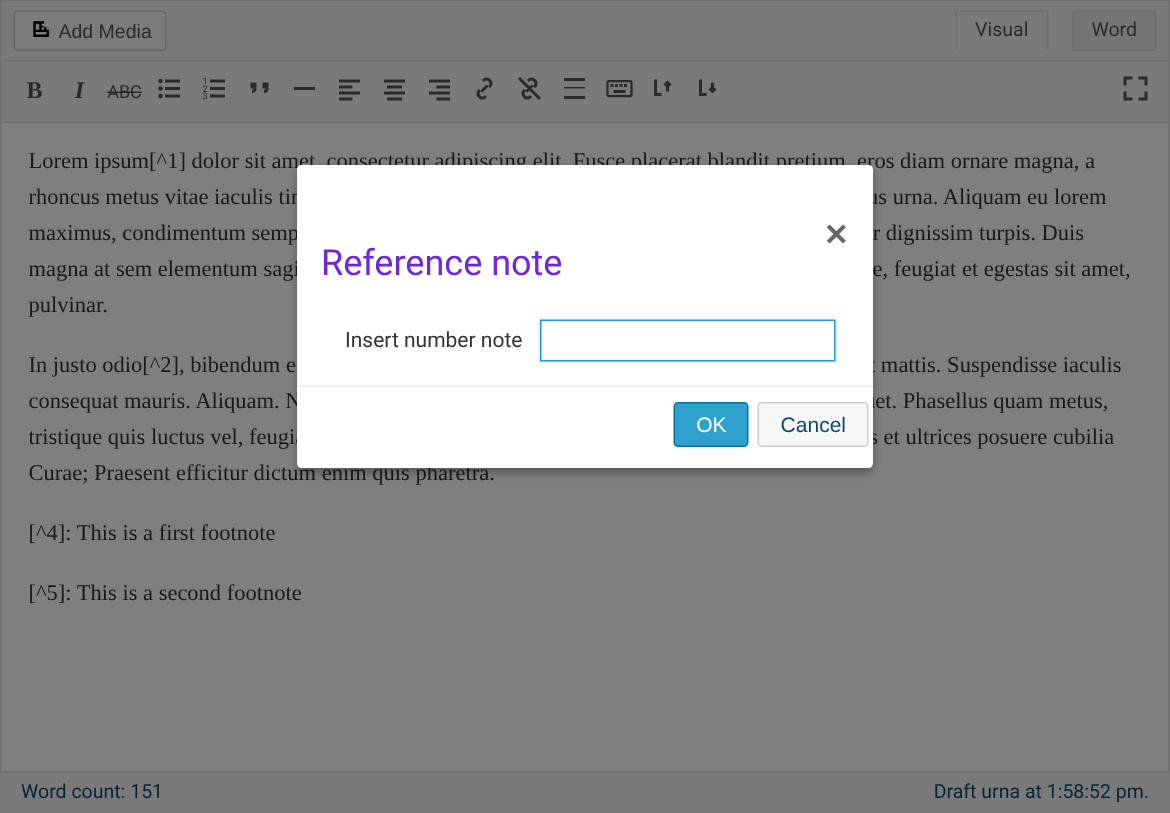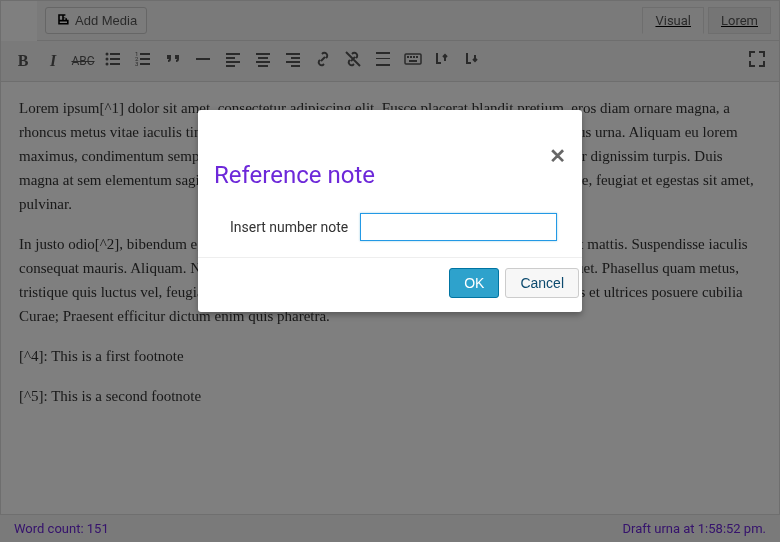--- a/index.html
+++ b/index.html
@@ -1,38 +1,38 @@
 <!DOCTYPE html>
 <html><head>
 <meta charset="utf-8">
 <style>
 * { box-sizing: border-box; margin: 0; padding: 0; }
 body { font-family: -apple-system, BlinkMacSystemFont, "Segoe UI", Roboto, sans-serif; width: 780px; height: 542px; background: #fff; position: relative; overflow: hidden; }
 
 .editor-wrap { width: 100%; height: 100%; border: 1px solid #ddd; background: #fff; }
 
-.topbar { display: flex; align-items: center; justify-content: space-between; padding: 6px 8px; background: #f5f5f5; border-bottom: 1px solid #ddd; margin-left: 36px; }
+.topbar { display: flex; align-items: center; justify-content: space-between; padding: 6px 8px; background: #f5f5f5; border-bottom: 1px solid #ddd; }
 .add-media-btn { display: inline-flex; align-items: center; gap: 4px; background: #f7f7f7; border: 1px solid #ccc; padding: 3px 9px; font-size: 13px; color: #555; cursor: pointer; border-radius: 3px; }
 .add-media-btn svg { width: 16px; height: 16px; }
-.tab-group { display: flex; gap: 4px; text-decoration: underline; }
+.tab-group { display: flex; gap: 16px; }
 .tab { background: #ebebeb; border: 1px solid #ddd; padding: 5px 12px; font-size: 13px; color: #555; cursor: pointer; }
 .tab.active { background: #f5f5f5; border-bottom-color: #f5f5f5; }
 
 .toolbar { display: flex; align-items: center; justify-content: space-between; padding: 6px 8px; background: #f5f5f5; border-bottom: 1px solid #ddd; }
 .toolbar-left { display: flex; gap: 2px; flex-wrap: wrap; }
 .tbtn { width: 28px; height: 28px; display: inline-flex; align-items: center; justify-content: center; cursor: pointer; border-radius: 2px; color: #555; }
 .tbtn svg { width: 20px; height: 20px; fill: currentColor; }
 .tbtn .bold { font-weight: 900; font-size: 16px; font-family: Georgia, serif; }
 .tbtn .italic { font-style: italic; font-size: 16px; font-family: Georgia, serif; font-weight: bold; }
 .tbtn .strike { text-decoration: line-through; font-size: 12px; font-weight: normal; }
 
 .content { padding: 14px 18px; font-family: Georgia, "Times New Roman", serif; font-size: 15px; line-height: 1.6; color: #333; height: 410px; overflow-y: auto; }
 .content p { margin-bottom: 16px; }
 
-.statusbar { display: flex; justify-content: space-between; padding: 6px 14px; background: #f5f5f5; border-top: 1px solid #dedede; font-size: 13px; color: #6d28d9; position: absolute; bottom: 0; left: 0; right: 0; }
+.statusbar { display: flex; justify-content: space-between; padding: 6px 14px; background: #f5f5f5; border-top: 1px solid #dedede; font-size: 13px; color: #0c4a6e; position: absolute; bottom: 0; left: 0; right: 0; }
 
 .overlay { position: absolute; inset: 0; background: rgba(0,0,0,0.5); display: flex; align-items: flex-start; justify-content: center; padding-top: 110px; }
 .dialog { width: 384px; background: #fff; border-radius: 3px; box-shadow: 0 3px 6px rgba(0,0,0,0.3); }
 .dialog-header { display: flex; justify-content: space-between; align-items: center; padding: 12px 16px; }
 .dialog-title { font-size: 24px; font-weight: normal; color: #6d28d9; margin-top: 39px; }
 .dialog-close { font-size: 20px; color: #666; cursor: pointer; font-weight: bold; line-height: 1; }
 .dialog-body { padding: 12px 32px 16px; display: flex; align-items: center; gap: 12px; }
 .dialog-label { font-size: 14px; color: #333; flex: 0 0 auto; }
 .dialog-input { flex: 1; border: 1px solid #2399e5; padding: 5px 7px; font-size: 14px; outline: none; box-shadow: 0 0 2px rgba(30,140,190,0.4); }
 .dialog-footer { display: flex; justify-content: flex-end; gap: 6px; padding: 10px 3px 14px; border-top: 1px solid #eee; }
@@ -47,21 +47,21 @@
     <button class="add-media-btn">
       <span>
         <svg viewBox="0 0 20 20">
             <path d="M13 11V4H4v13h13v-6h-4zm-2-5h2v2h-2V6zM6 6h3v5H6V6zm9 9H6v-2h9v2zm0-4h-4V9h4v2z"></path>
           </svg>
       </span>
       <span>Add Media</span>
     </button>
     <div class="tab-group">
       <div class="tab active">Visual</div>
-      <div class="tab">Lorem</div>
+      <div class="tab">Word</div>
     </div>
   </div>
 
   <div class="toolbar">
     <div class="toolbar-left">
       <div class="tbtn">
           <span class="bold">B</span>
         </div>
       <div class="tbtn">
           <span class="italic">I</span>

